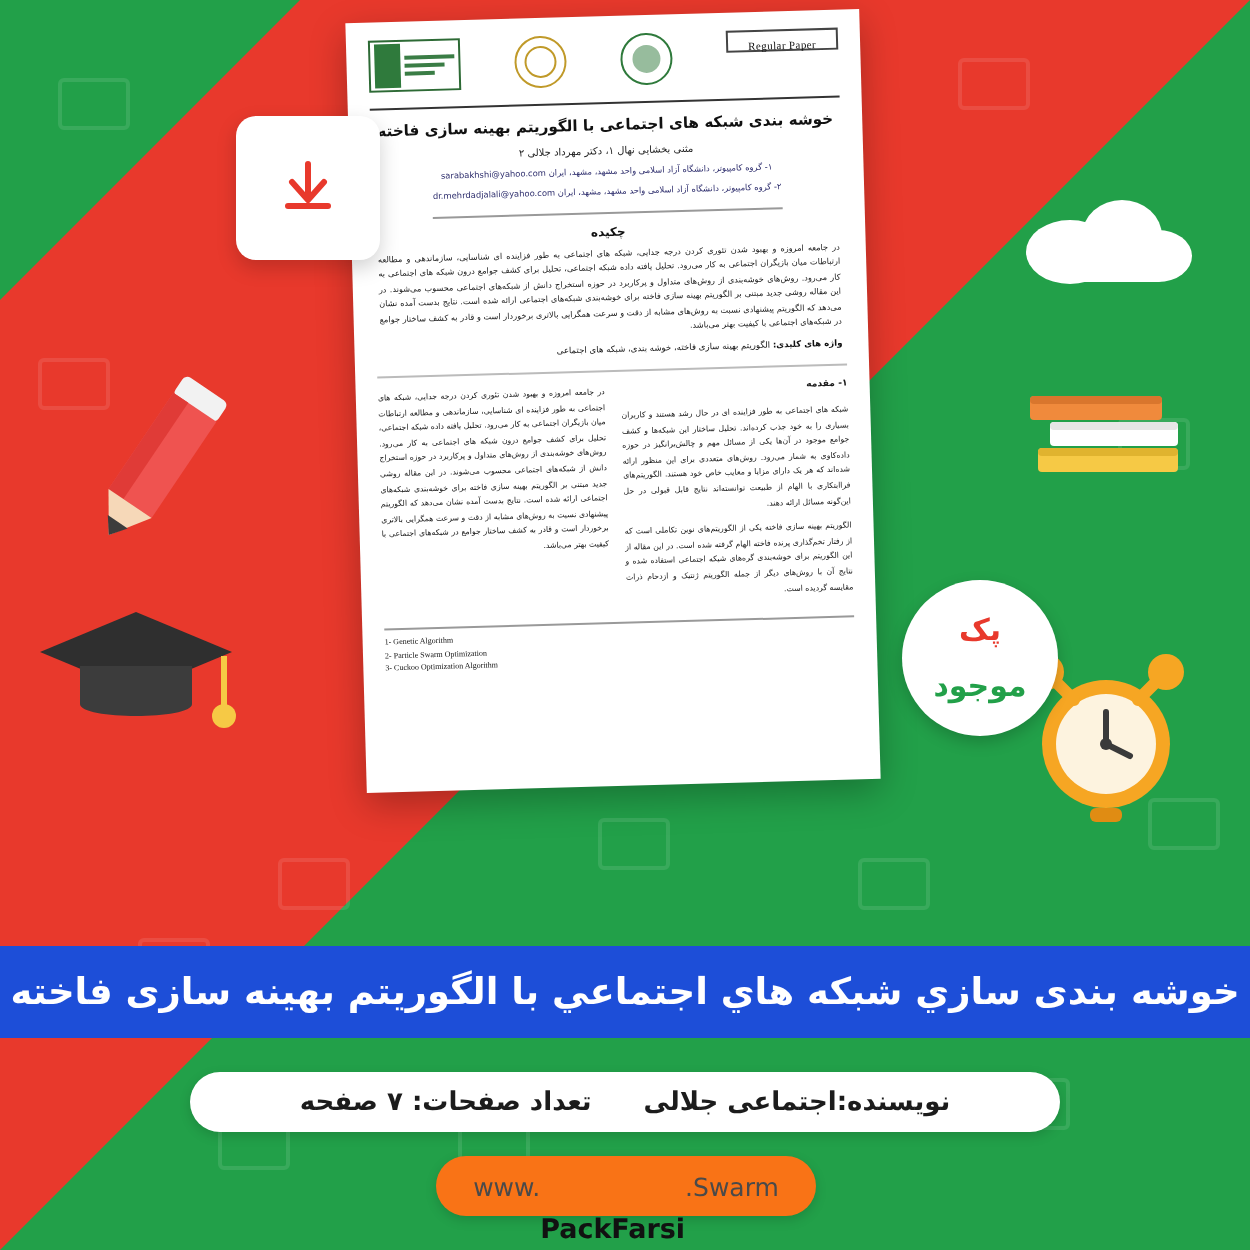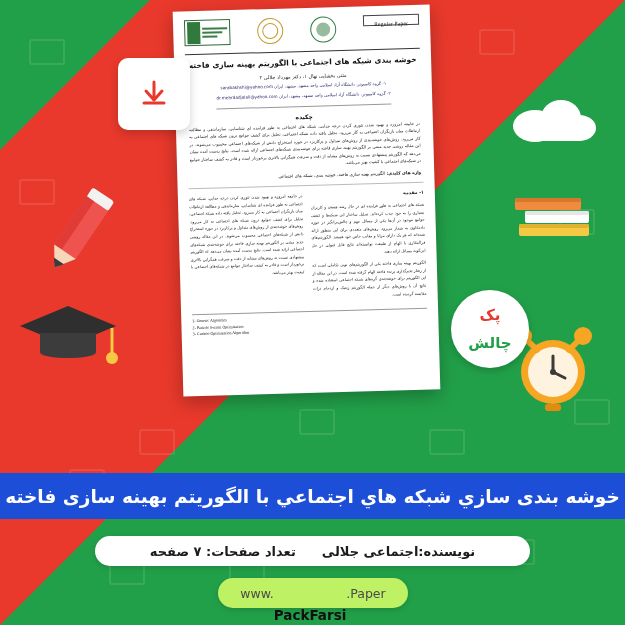--- a/index.html
+++ b/index.html
@@ -321,21 +321,21 @@
     font-size: 13px;
     font-weight: bold;
     direction: rtl;
   }
   .url-pill {
     position: absolute;
     left: 218px;
     top: 578px;
     width: 190px;
     height: 30px;
-    background: #bef264;
+    background: #f97316;
     border-radius: 15px;
     display: flex;
     align-items: center;
     justify-content: center;
     box-shadow: 0 2px 6px rgba(0,0,0,.15);
   }
   .url-pill .u1 { color: #4a4a4a; font-size: 12.5px; }
   .url-pill .u2 { color: #111; font-size: 13.5px; font-weight: bold; margin-top: 44px; }
   .url-pill .u3 { color: #4a4a4a; font-size: 12.5px; }
 </style>
@@ -461,32 +461,32 @@
     <path d="M46 50 V34 M46 50 L58 56" stroke="#3a3a3a" stroke-width="3" stroke-linecap="round" fill="none"></path>
     <circle cx="46" cy="50" r="3" fill="#3a3a3a"></circle>
     <path d="M20 18 l10 10 M72 18 l-10 10" stroke="#f6a623" stroke-width="6" stroke-linecap="round"></path>
     <circle cx="16" cy="14" r="9" fill="#f6a623"></circle>
     <circle cx="76" cy="14" r="9" fill="#f6a623"></circle>
     <rect x="38" y="82" width="16" height="7" rx="3" fill="#e08c13"></rect>
   </svg>
 
   <div class="stamp">
     <div class="s1">پک</div>
-    <div class="s2">چالش</div>
+    <div class="s2">موجود</div>
   </div>
 
 
   <div class="title-bar">
     <span>خوشه بندی سازي شبكه هاي اجتماعي با الگوریتم بهینه سازی فاخته</span>
   </div>
 
   <div class="meta-bar">
     <span>نویسنده:اجتماعی جلالی</span>
     <span>تعداد صفحات: ۷ صفحه</span>
   </div>
 
   <div class="url-pill">
     <span class="u1">www.</span>
     <span class="u2">PackFarsi</span>
-    <span class="u3">.Paper</span>
+    <span class="u3">.Swarm</span>
   </div>
 
 </div>
 
 </body></html>

